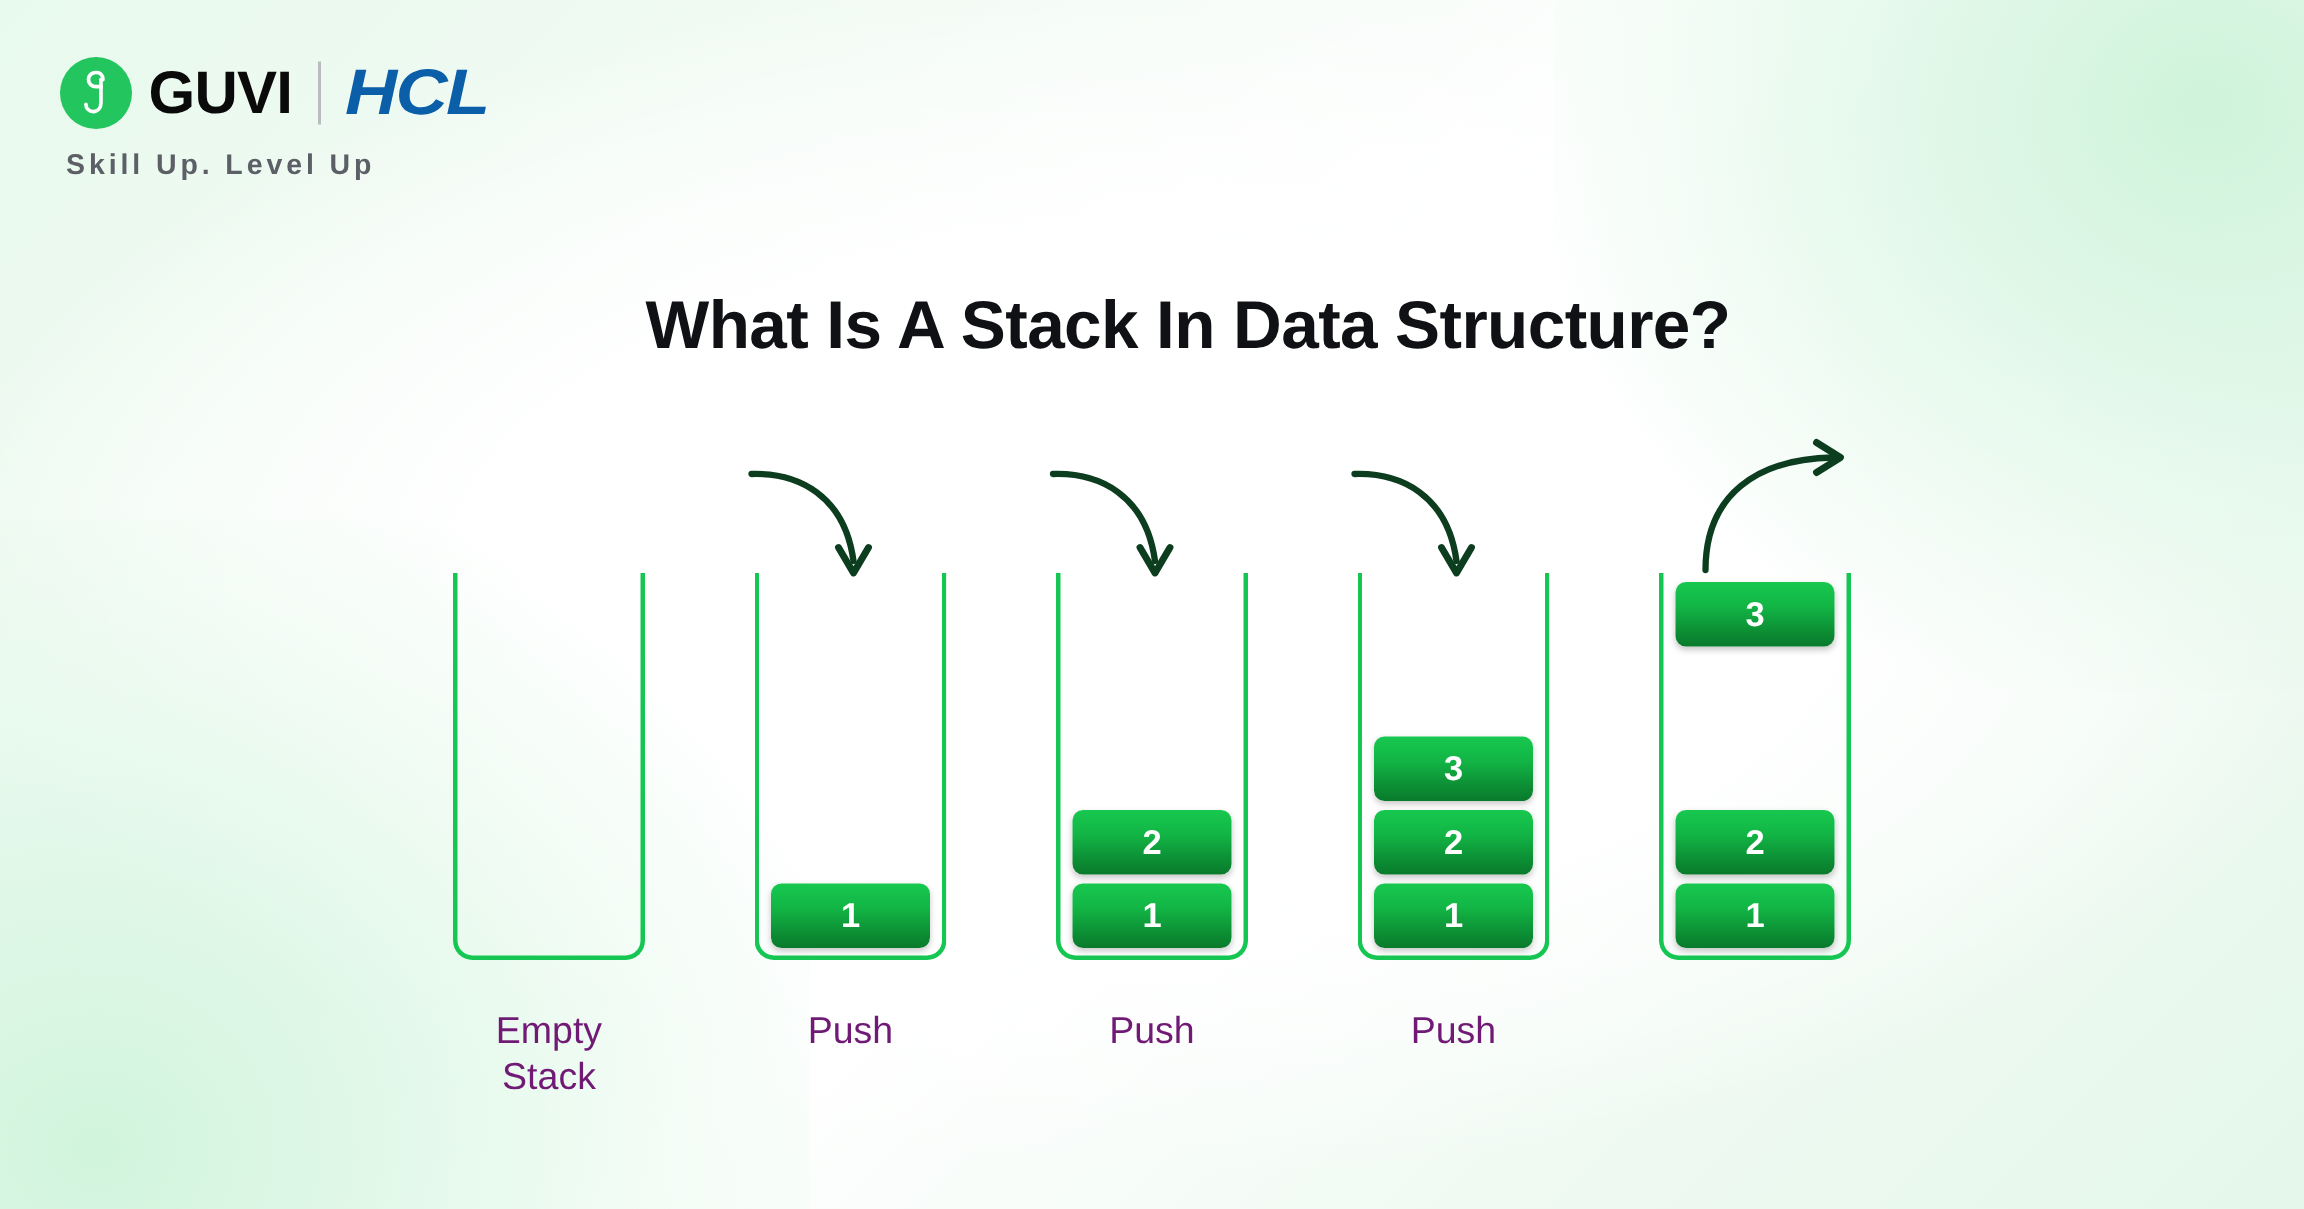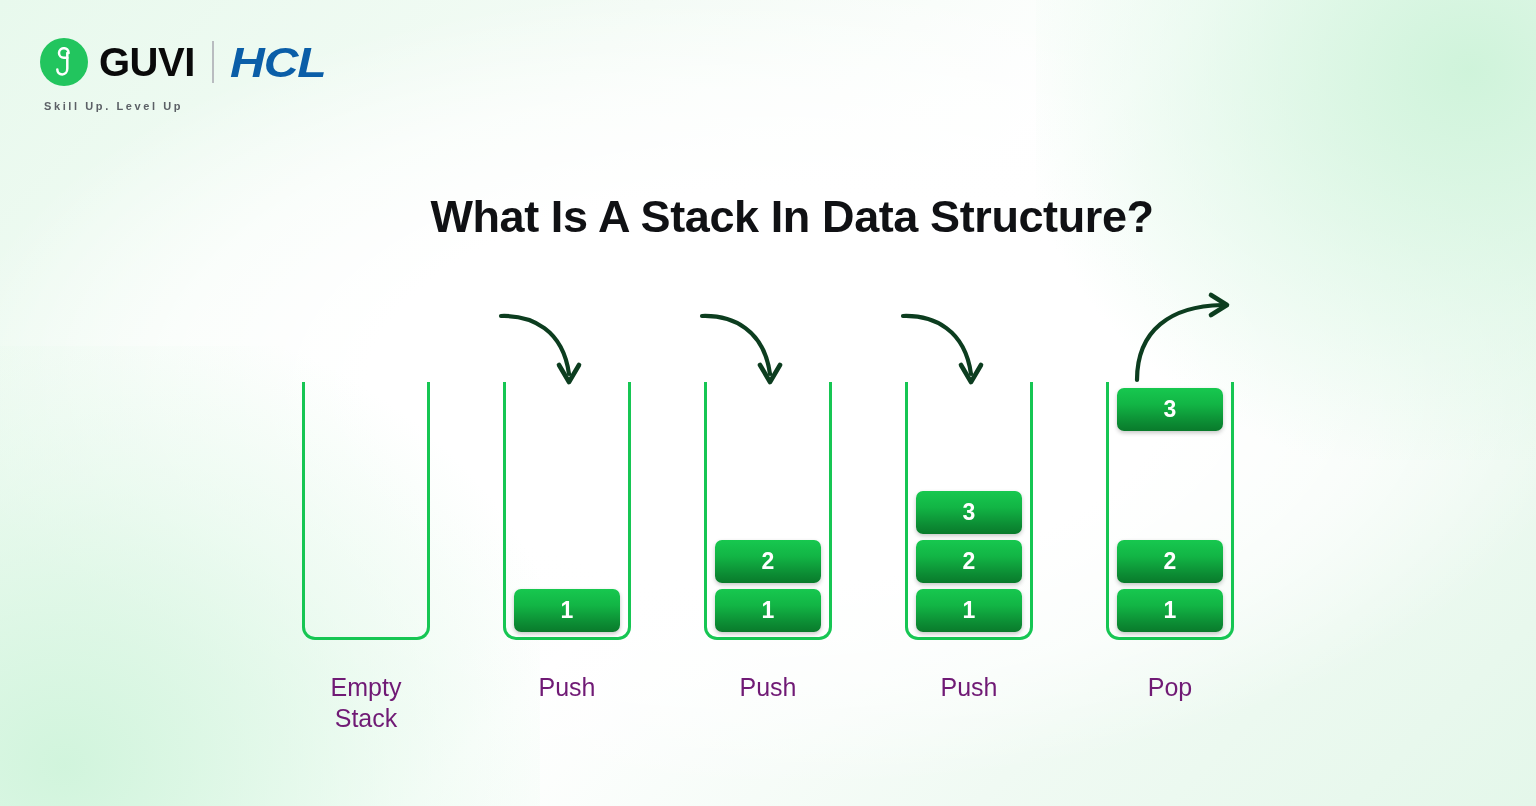--- a/index.html
+++ b/index.html
@@ -89,21 +89,21 @@
     font-style: italic;
     letter-spacing: -1px;
     color: #0b5ea8;
     line-height: 1;
     transform: scaleX(1.12);
     transform-origin: left center;
   }
   #brand-tagline {
     margin-top: 12px;
     margin-left: 4px;
-    font-size: 11px;
+    font-size: 19px;
     font-weight: 600;
     letter-spacing: 2.6px;
     color: #5c6066;
     white-space: nowrap;
   }
 
   
   #page-title {
     position: absolute;
     left: 0;
@@ -281,17 +281,16 @@
           <path d="M62 98 C 62 48, 96 24, 147 23" fill="none" stroke="#0c3d1f" stroke-width="4.2" stroke-linecap="round"></path>
           <path d="M136 13 L152 23 L136 33" fill="none" stroke="#0c3d1f" stroke-width="4.6" stroke-linecap="round" stroke-linejoin="round"></path>
         </svg>
         <div class="stack-container">
           <div class="stack-slots">
             <div class="stack-block">1</div>
             <div class="stack-block">2</div>
           </div>
           <div class="stack-block floating">3</div>
         </div>
-        <div class="stack-label">Pop</div>
       </div>
     </div>
 
 </div>
 
 </body></html>

